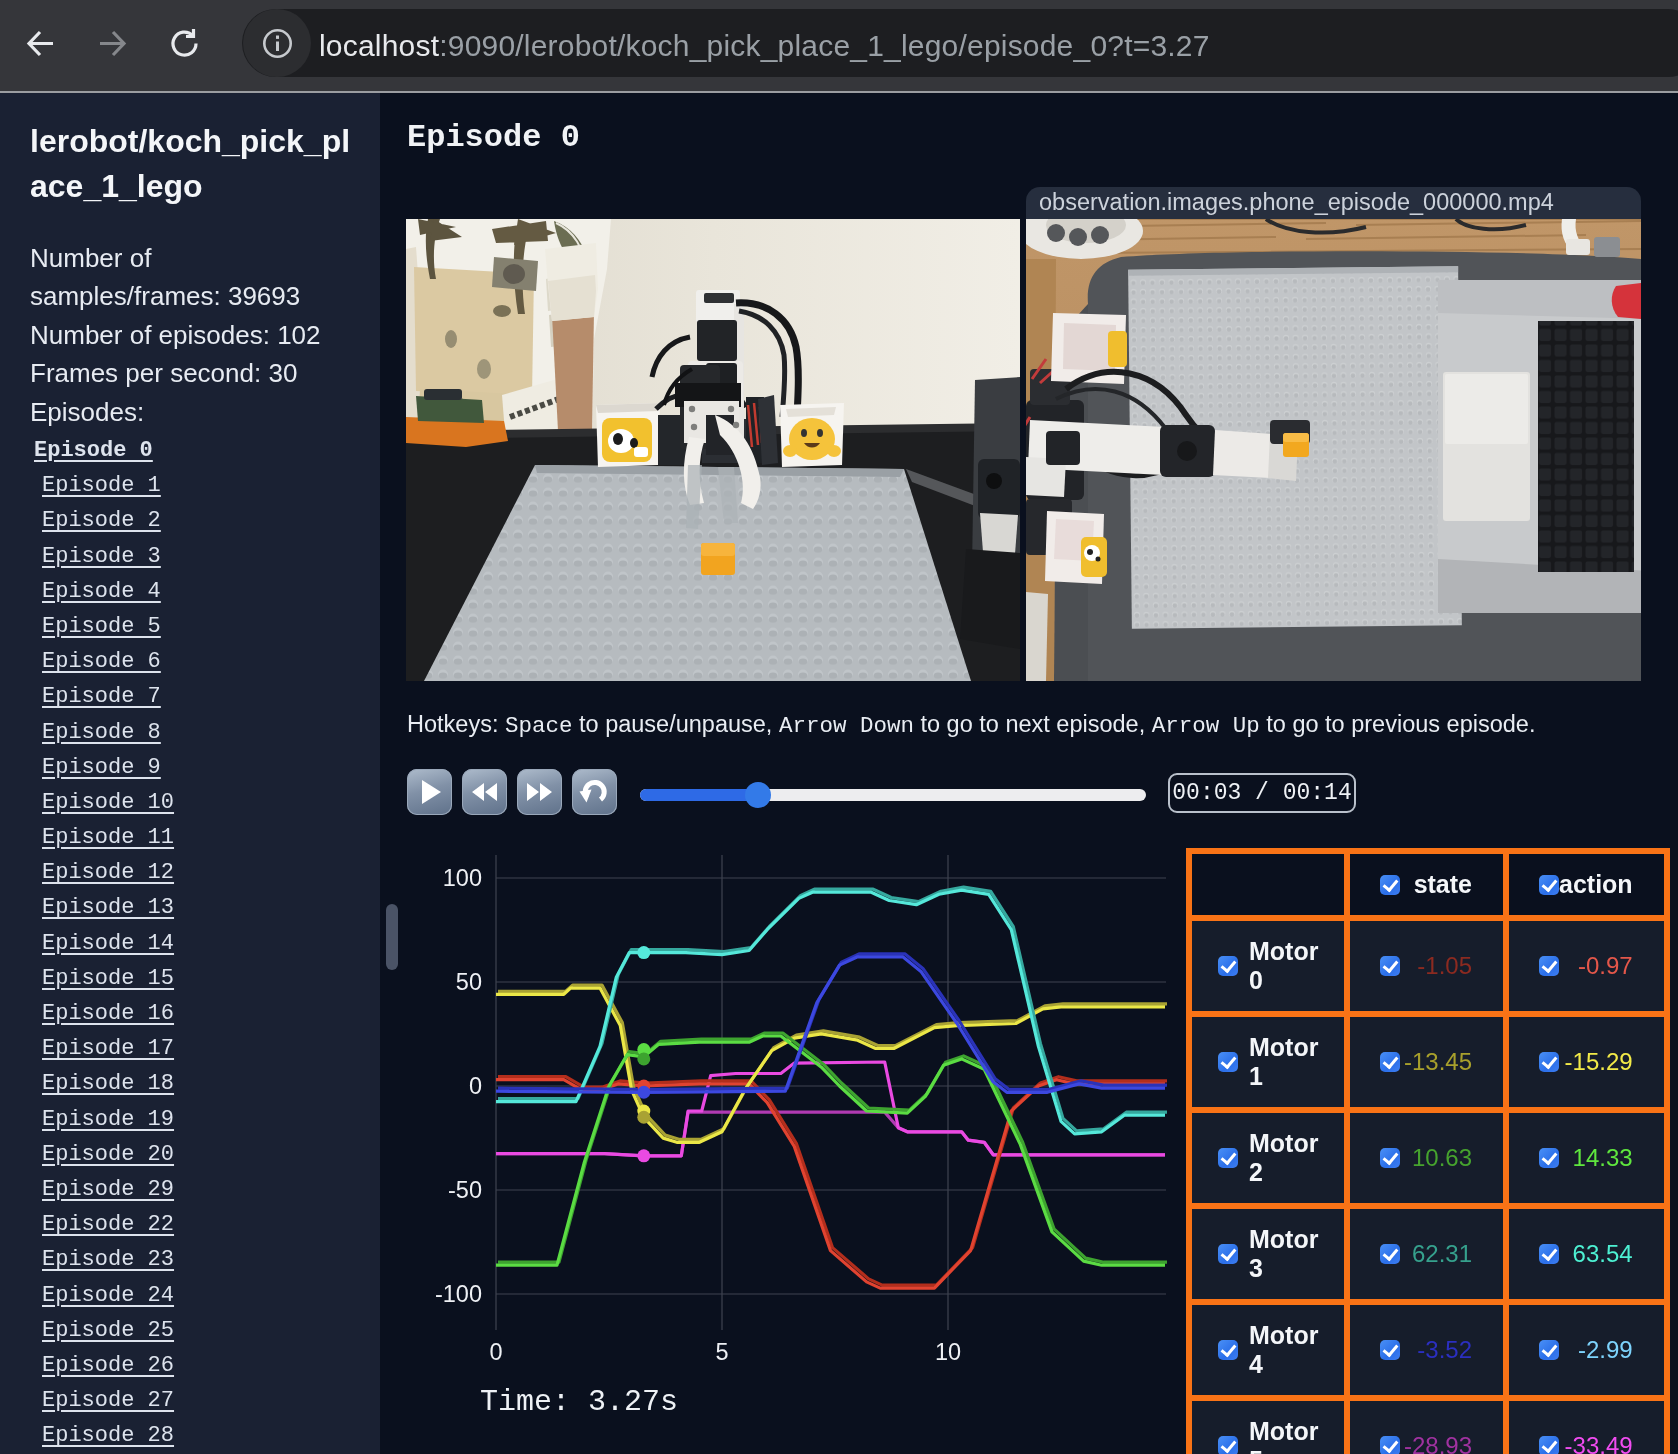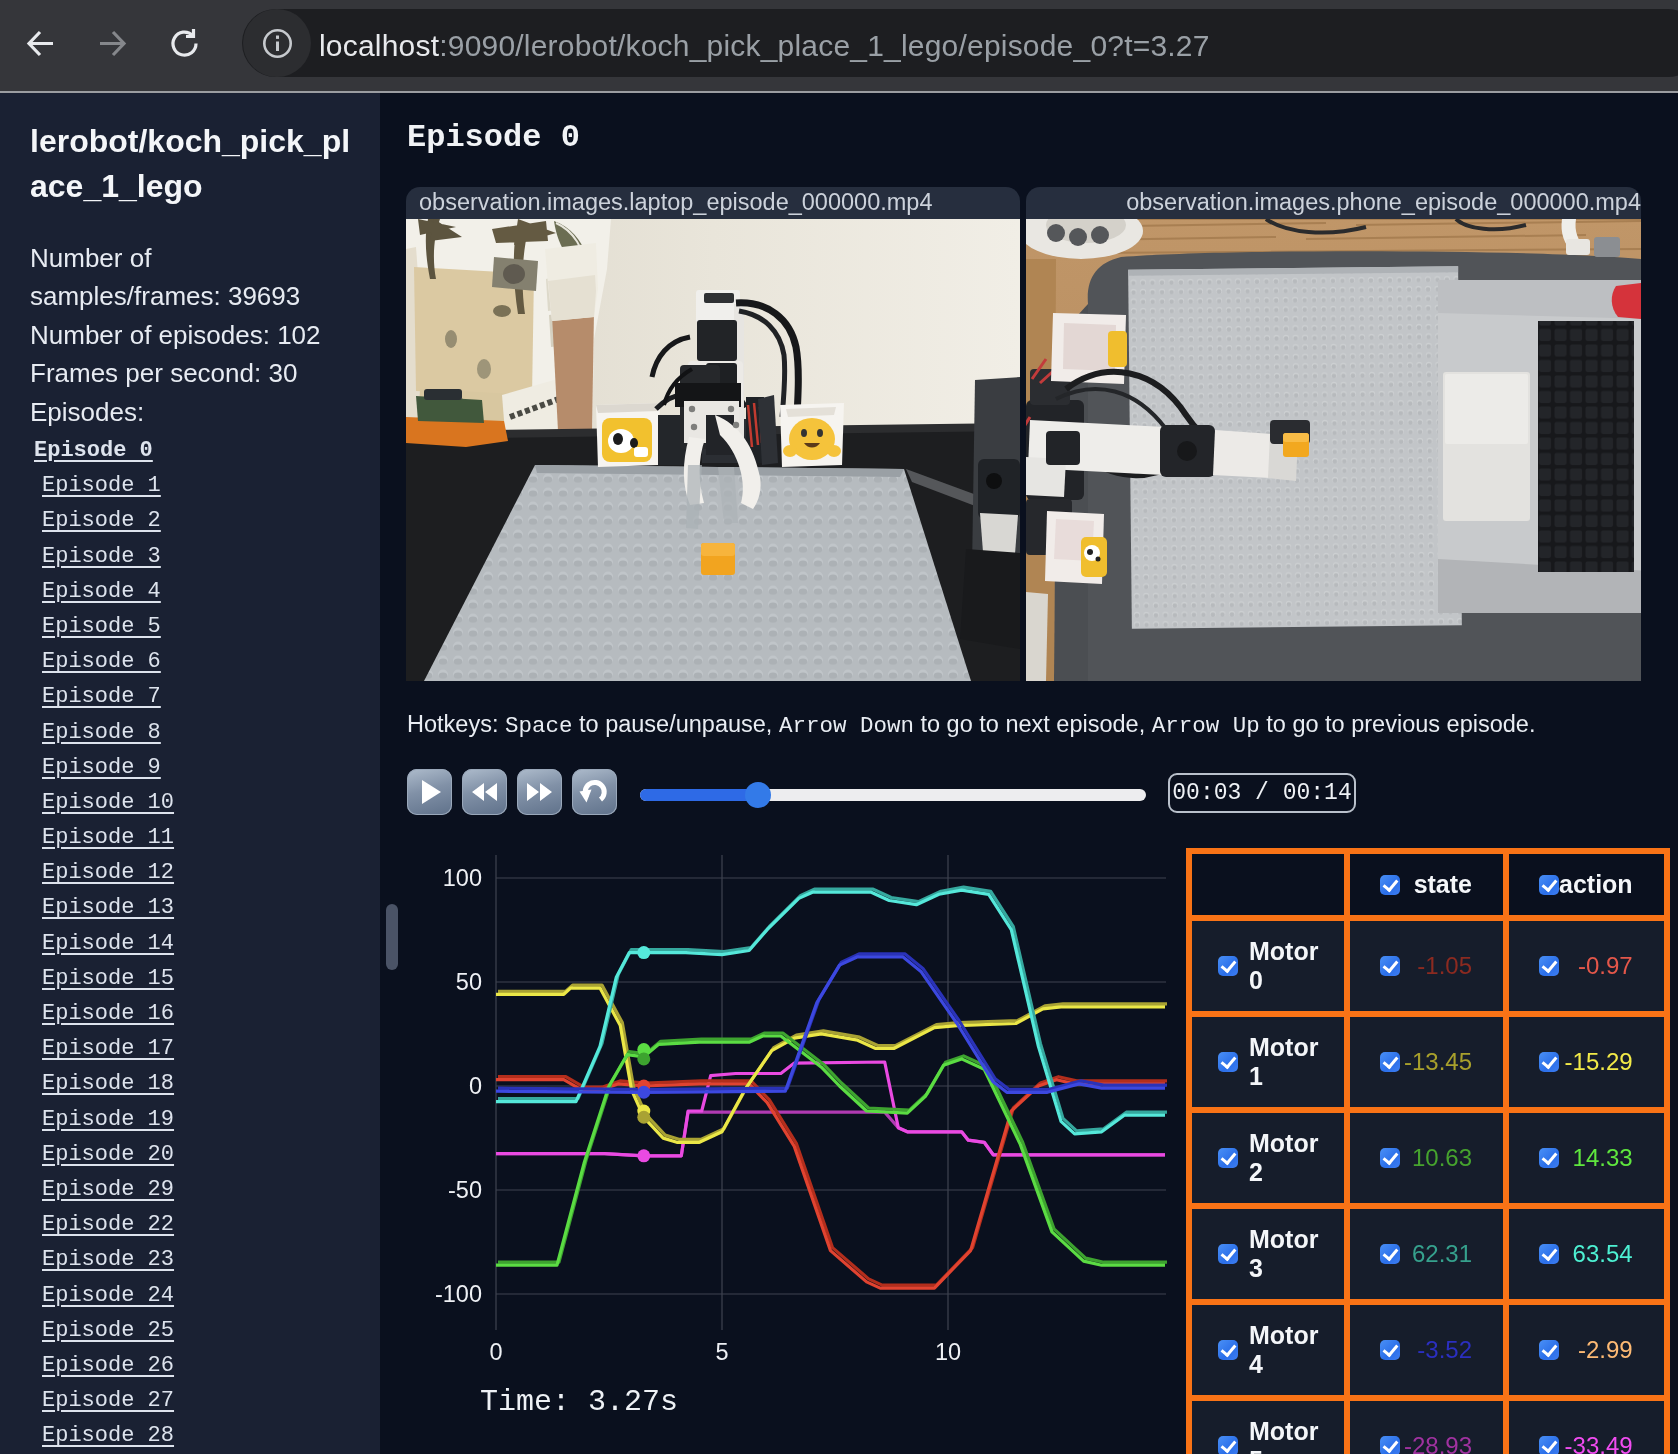--- a/index.html
+++ b/index.html
@@ -103,22 +103,21 @@
         <div><span>Episode 23</span></div>
         <div><span>Episode 24</span></div>
         <div><span>Episode 25</span></div>
         <div><span>Episode 26</span></div>
         <div><span>Episode 27</span></div>
         <div><span>Episode 28</span></div>
       </div>
   </div>
   <div id="main">
     <div id="h1">Episode 0</div>
-    <div class="panel-head" style="left:26px; top:94px; width:614px;">observation.images.laptop_episode_000000.mp4</div>
-    <div class="panel-head" style="left:646px; top:94px; width:615px;text-align:right;">observation.images.phone_episode_000000.mp4</div>
+    <div class="panel-head" style="left:646px; top:94px; width:615px;">observation.images.phone_episode_000000.mp4</div>
     <div id="vid1" class="abs" style="left:26px; top:126px; width:614px; height:462px;">
 <svg width="614" height="462" viewBox="0 0 614 462">
 <defs>
 <pattern id="studs1" width="15" height="14" patternUnits="userSpaceOnUse">
   <rect width="15" height="14" fill="#b6bbbf"></rect>
   <ellipse cx="7" cy="7" rx="5" ry="4.4" fill="#c0c5c9"></ellipse>
   <ellipse cx="7" cy="8.6" rx="4.2" ry="3.2" fill="#acb1b5"></ellipse>
 </pattern>
 <linearGradient id="wall1" x1="0" y1="0" x2="1" y2="0">
   <stop offset="0" stop-color="#ddd8cb"></stop>
@@ -498,21 +497,21 @@
             </td>
             <td>
               <div class="cellflex">
                 <span class="ckb"></span>
                 <span class="vlab" style="color:#2b2fc0">-3.52</span>
               </div>
             </td>
             <td>
               <div class="cellflex">
                 <span class="ckb"></span>
-                <span class="vlab" style="color:#fdba74">-2.99</span>
+                <span class="vlab" style="color:#7dd3fc">-2.99</span>
               </div>
             </td>
           </tr>
           <tr class="mrow">
             <td>
               <div class="namecell">
                 <span class="ckb"></span>
                 <span class="mname">Motor 5</span>
               </div>
             </td>

